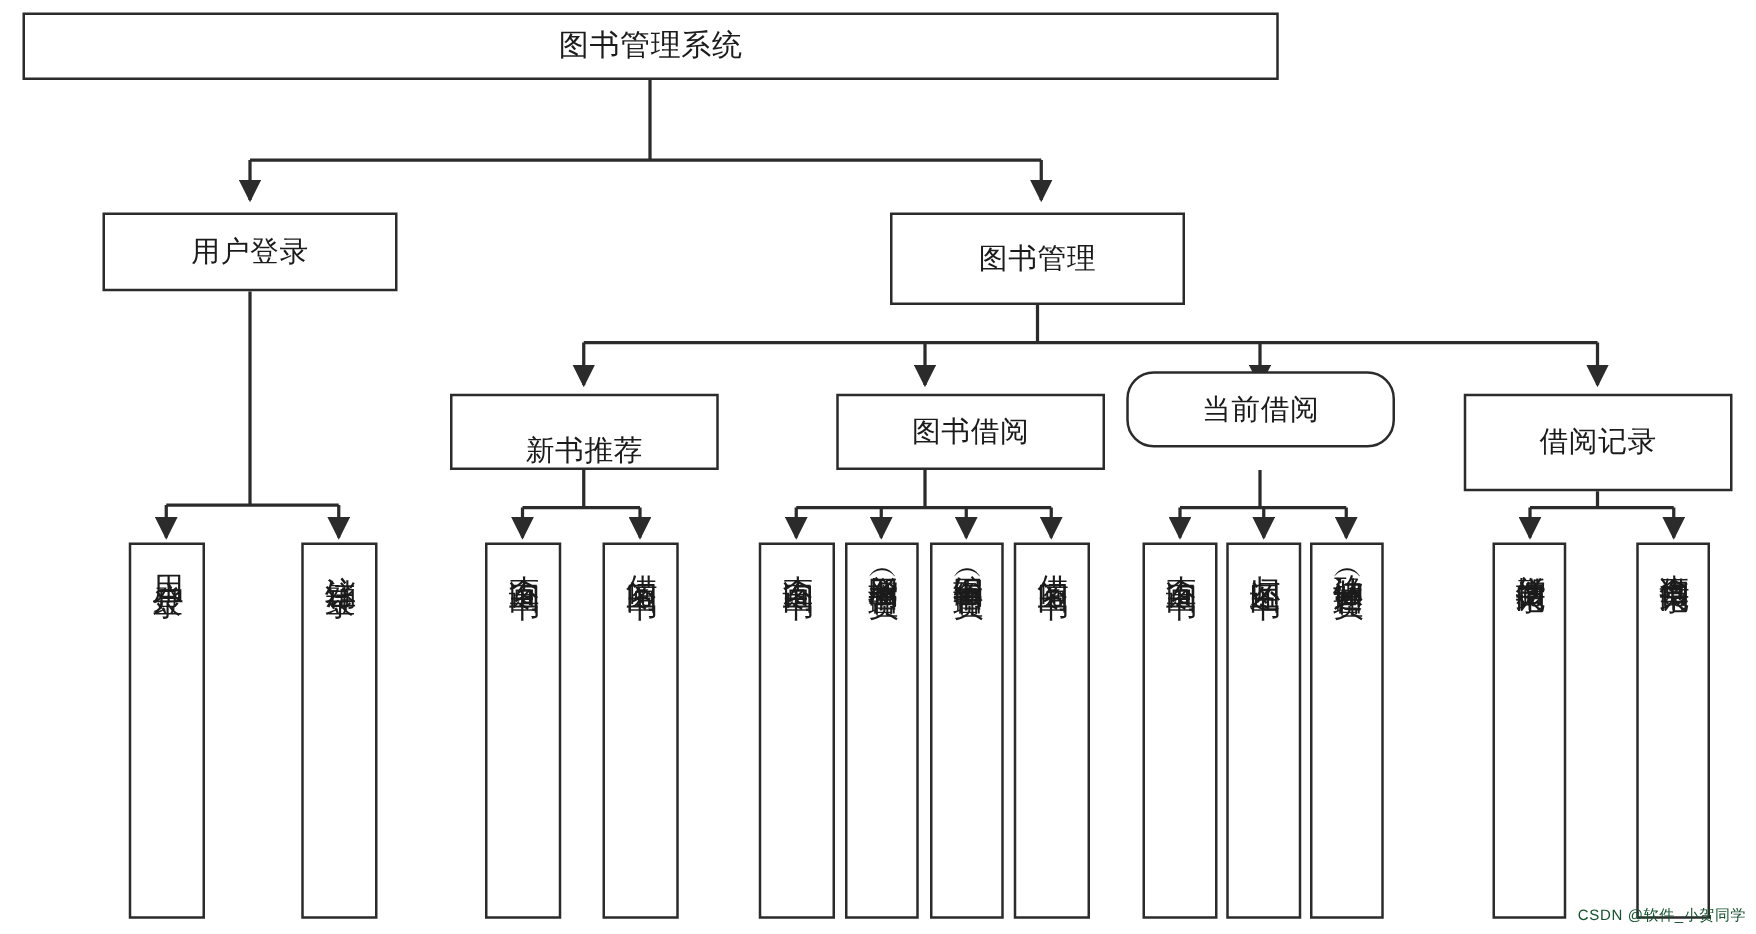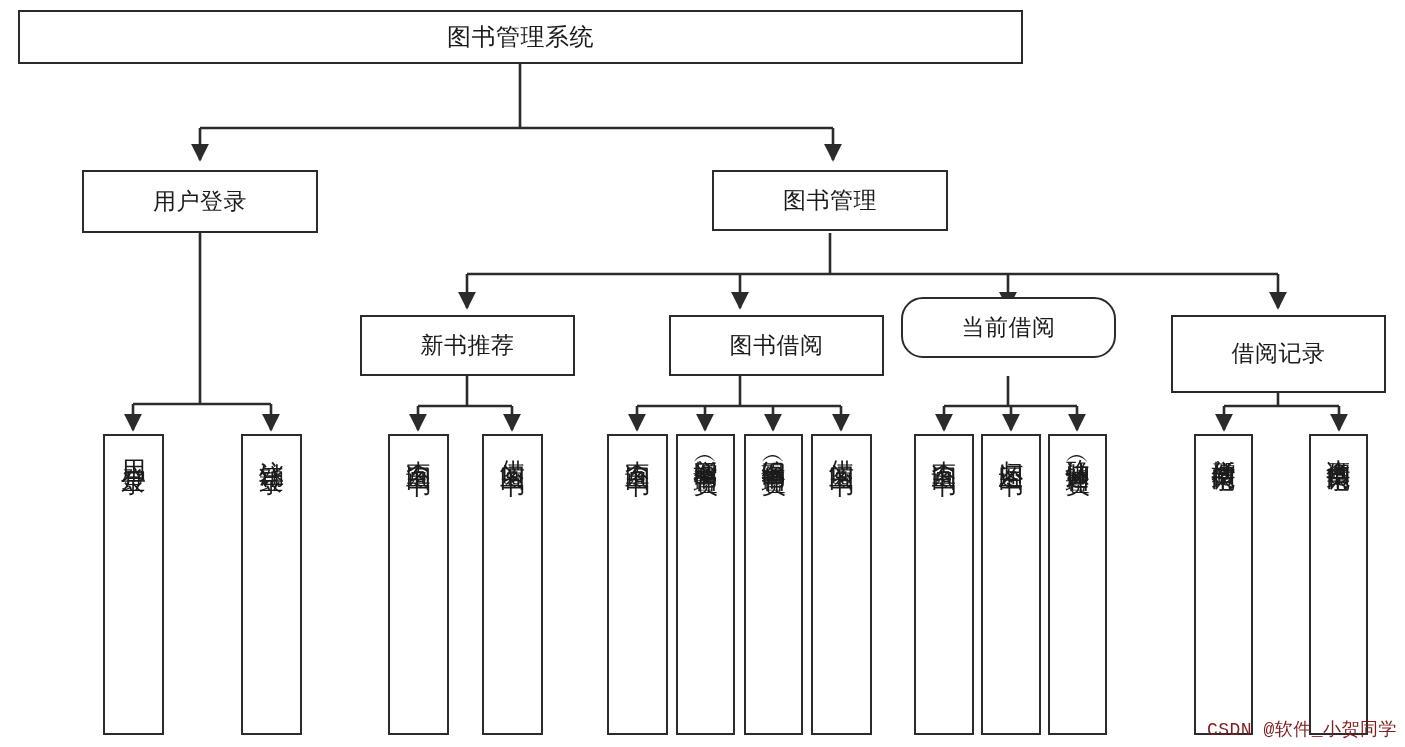--- a/index.html
+++ b/index.html
@@ -65,26 +65,25 @@
     margin: 0 auto;
   }
   .node.v.tall .label {
     font-size: 24px;
     letter-spacing: 2px;
   }
   .watermark {
     position: absolute;
     right: 8px;
     bottom: 6px;
-    font-size: 18px;
-    color: #7f1d1d;
+    font-size: 12px;
+    color: #14532d;
     letter-spacing: 0.5px;
     z-index: 3;
     white-space: nowrap;
-    font-family: Liberation Mono, monospace;
   }
 </style>
 </head>
 <body>
 
 <div id="canvas">
 
   <svg id="wires" viewBox="0 0 1405 747" xmlns="http://www.w3.org/2000/svg">
     <defs>
       <marker id="arrow" viewBox="0 0 10 10" refX="9" refY="5" markerWidth="7" markerHeight="7" orient="auto-start-reverse">
@@ -135,25 +134,25 @@
     </g>
   </svg>
 
   <div class="node h root" style="left:18px; top:10px; width:1005px; height:54px;">
     <span class="label">图书管理系统</span>
   </div>
 
   <div class="node h" style="left:82px; top:170px; width:236px; height:63px;">
     <span class="label">用户登录</span>
   </div>
-  <div class="node h" style="left:712px; top:170px; width:236px; height:61px;">
+  <div class="node h" style="left:712px; top:170px; width:236px; height:74px;">
     <span class="label">图书管理</span>
   </div>
 
-  <div class="node h" style="left:360px; top:315px; width:215px; height:61px;">
+  <div class="node h" style="left:360px; top:315px; width:215px; height:61px;align-items:flex-end;">
     <span class="label">新书推荐</span>
   </div>
   <div class="node h" style="left:633px; top:315px; width:215px; height:61px;margin-left:36px;">
     <span class="label">图书借阅</span>
   </div>
   <div class="node h" style="left:901px; top:297px; width:215px; height:61px;border-radius:22px;">
     <span class="label">当前借阅</span>
   </div>
   <div class="node h" style="left:1171px; top:315px; width:215px; height:78px;">
     <span class="label">借阅记录</span>

